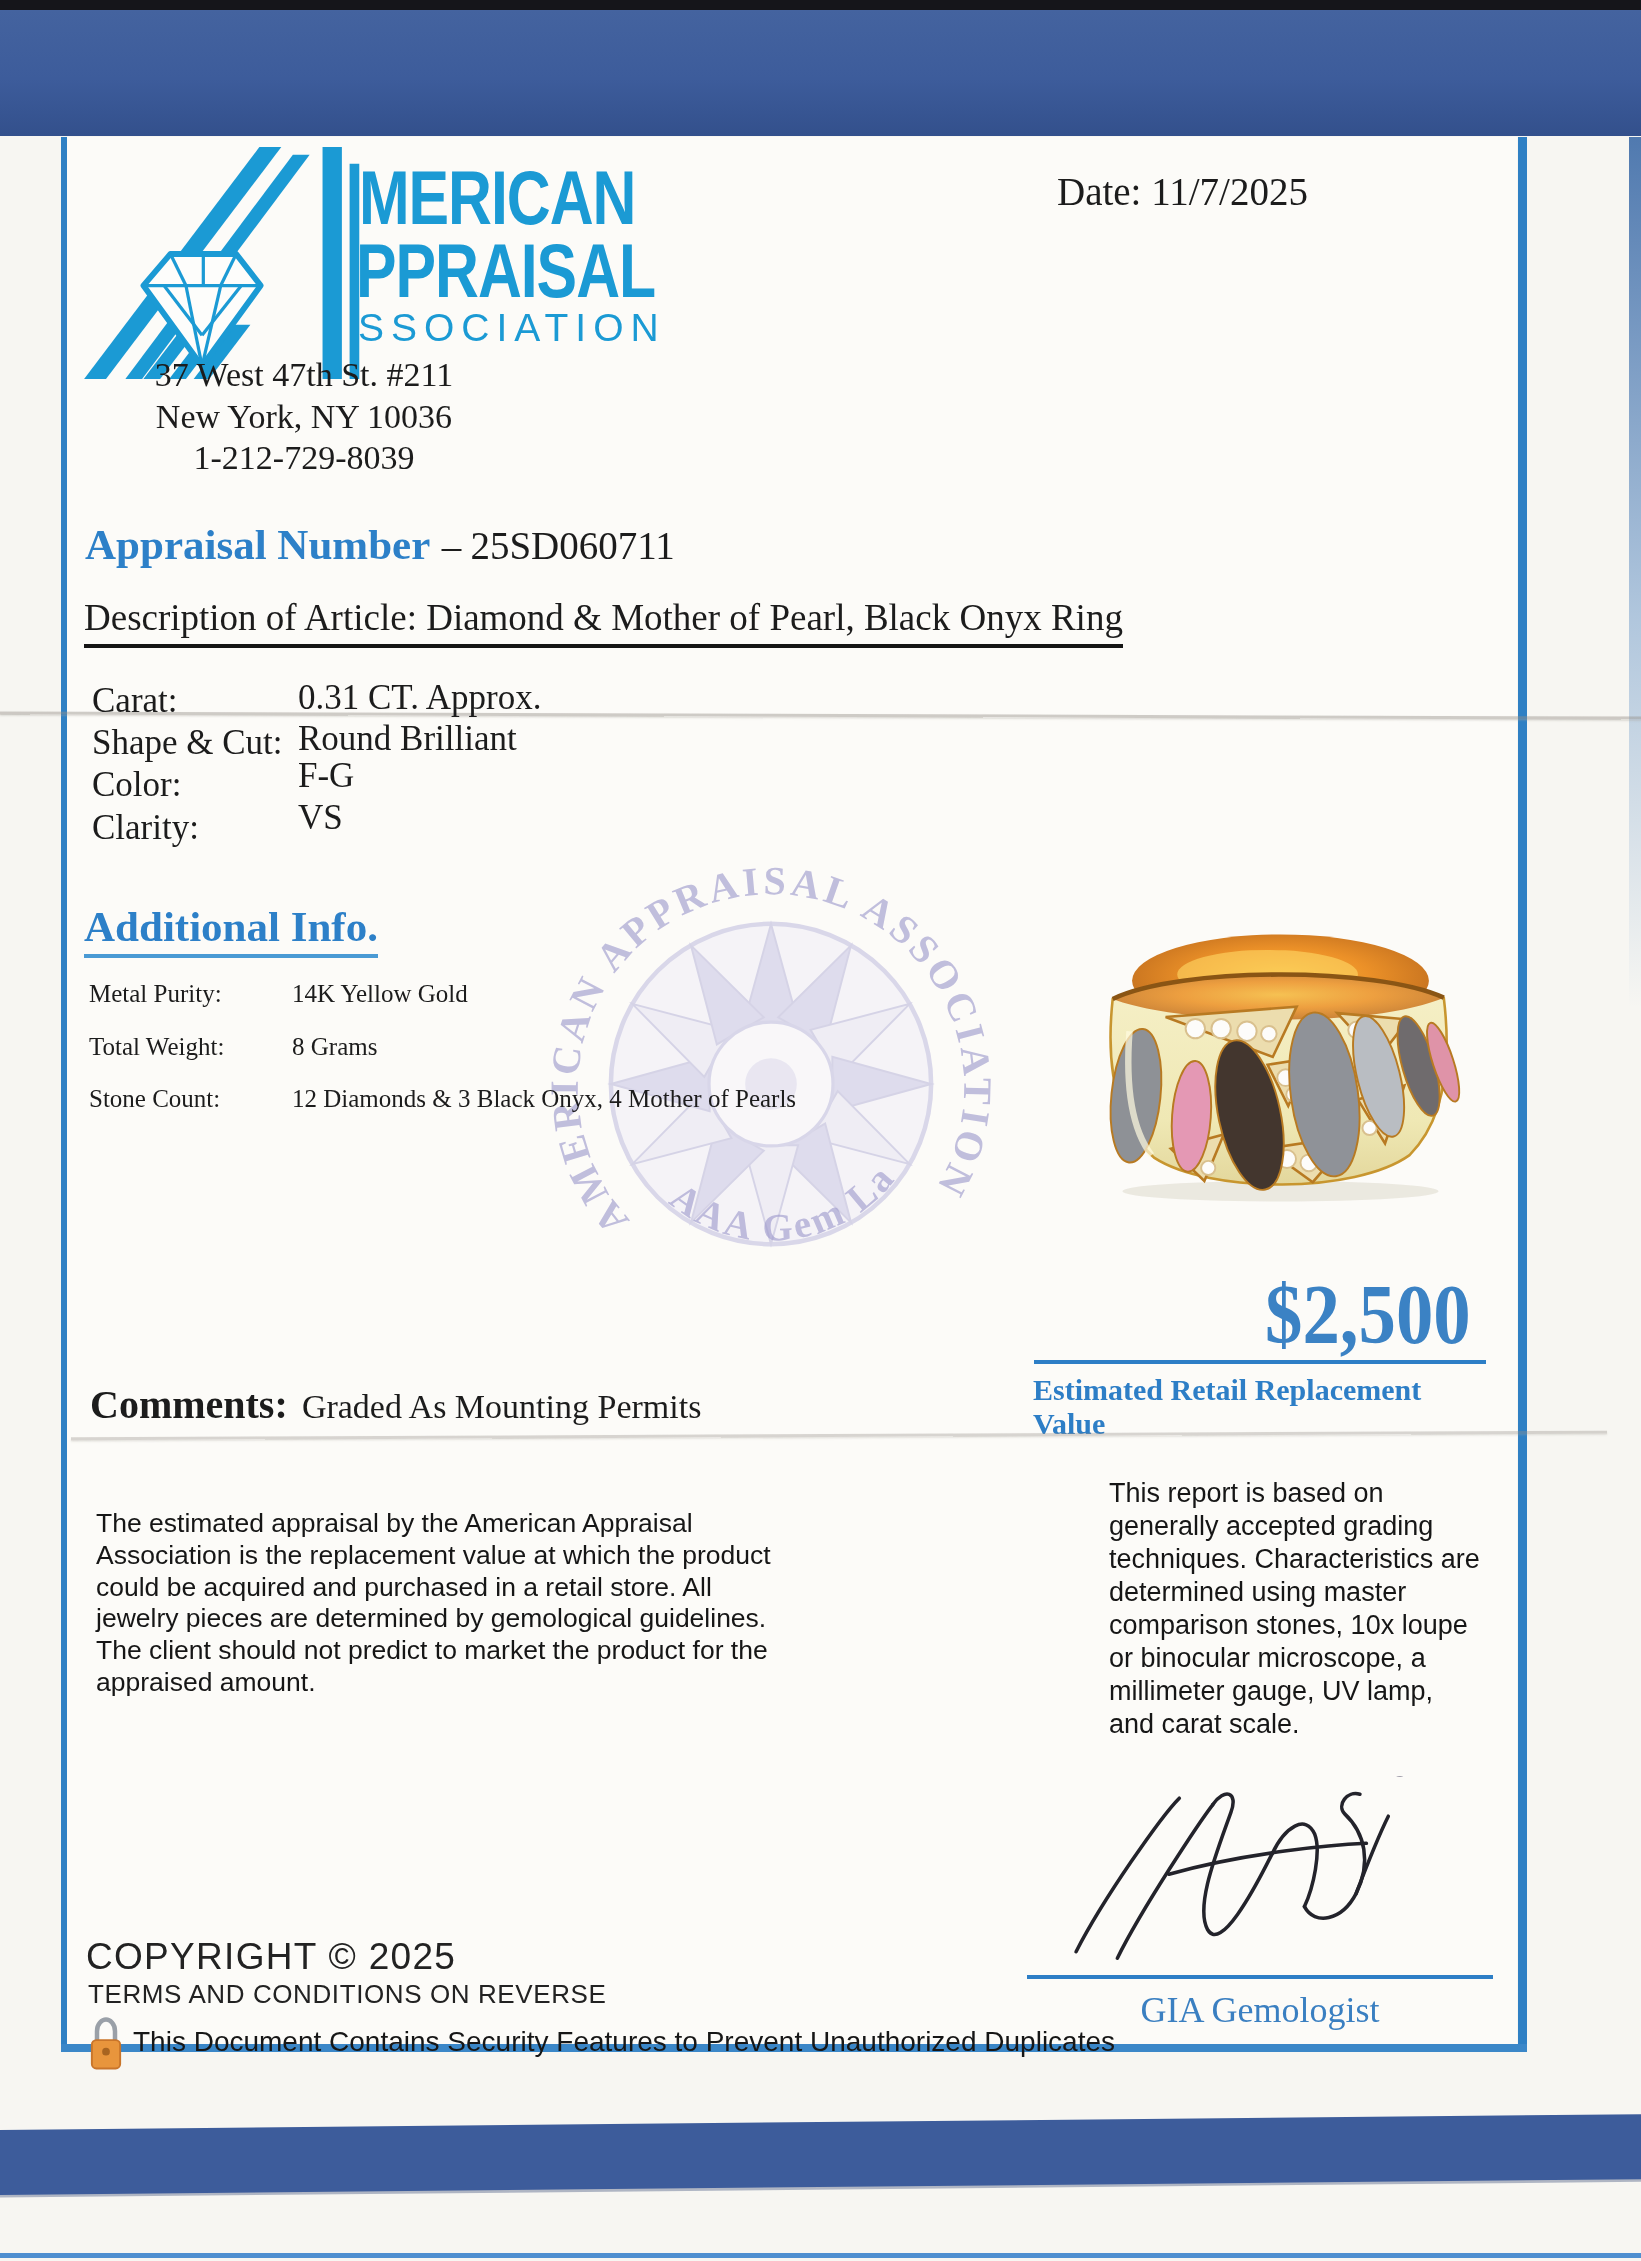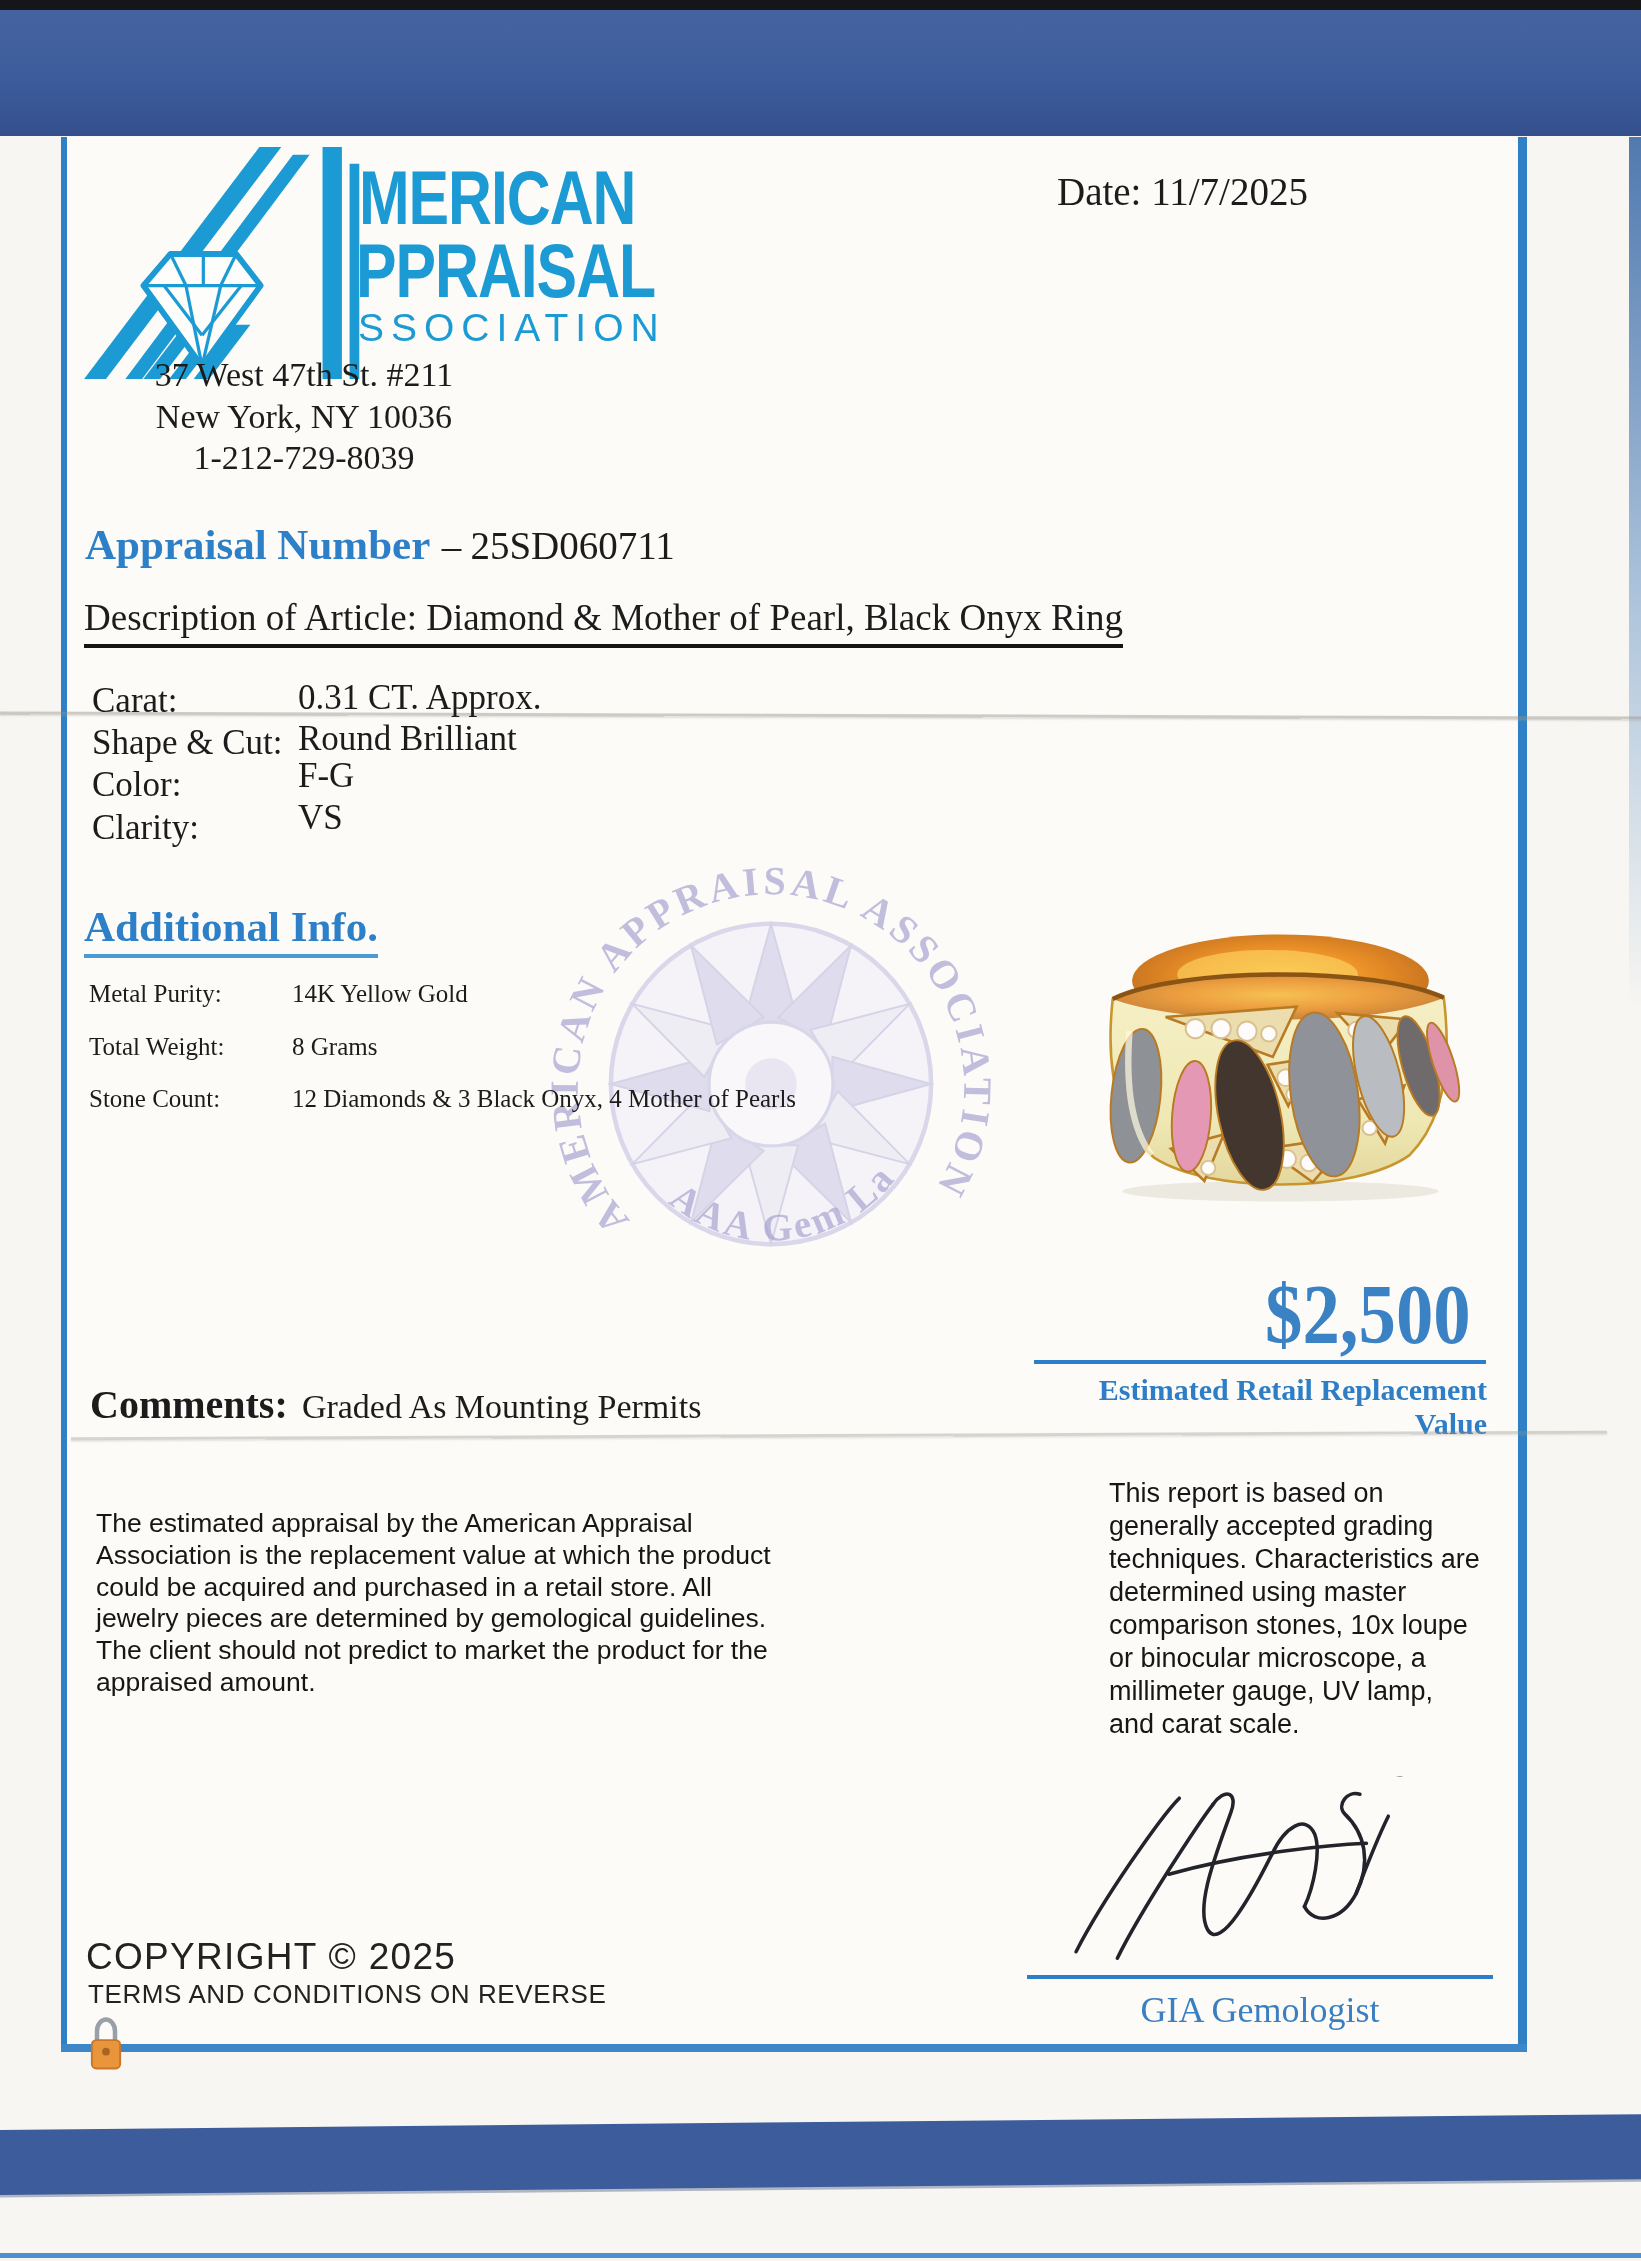--- a/index.html
+++ b/index.html
@@ -216,21 +216,21 @@
       <ellipse cx="534" cy="254" rx="25" ry="80" fill="#6f6b6d" transform="rotate(-16 534 254)"></ellipse>
       <ellipse cx="572" cy="248" rx="16" ry="64" fill="#df93a8" transform="rotate(-18 572 248)"></ellipse>
     </g>
     <path d="M 86,200 C 80,280 88,350 120,392" fill="none" stroke="#fffbe0" stroke-width="10" opacity=".7"></path>
   </svg>
 
   <div class="abs" style="left:1033px;top:1265px;width:452px;text-align:right;text-decoration:underline;">
     <span class="amount" style="display:inline-block;">$2,500</span>
   </div>
   <div class="abs val-divider" style="left:1034px;top:1360px;width:452px;"></div>
-  <div class="abs val-line" style="left:1033px;top:1373px;width:454px;text-align:right;">Estimated Retail Replacement Value</div>
+  <div class="abs val-line" style="left:1033px;top:1373px;width:454px;text-align:left;">Estimated Retail Replacement Value</div>
 
   <div class="abs crease" style="left:71px;top:1434px;width:1536px;transform:rotate(-.25deg);opacity:.8;"></div>
 
   <div class="abs" style="left:90px;top:1381px;white-space:nowrap;">
     <span class="comments-label">Comments:</span>
     <span class="comments-value" style="margin-left:11.6px;">Graded As Mounting Permits</span>
   </div>
 
   <div class="abs sans para" style="left:96px;top:1464px;width:684px;margin-top:44px;">The estimated appraisal by the American Appraisal Association is the replacement value at which the product could be acquired and purchased in a retail store. All jewelry pieces are determined by gemological guidelines. The client should not predict to market the product for the appraised amount.</div>
   <div class="abs sans para" style="left:1109px;top:1477px;width:374px;font-size:27px;line-height:1.22;">This report is based on generally accepted grading techniques. Characteristics are determined using master comparison stones, 10x loupe or binocular microscope, a millimeter gauge, UV lamp, and carat scale.</div>
@@ -251,17 +251,18 @@
   <div class="abs gia" style="left:1027px;top:1989px;width:466px;text-align:center;">GIA Gemologist</div>
 
   <div class="abs sans copyright" style="left:86px;top:1936px;">COPYRIGHT © 2025</div>
   <div class="abs sans terms" style="left:88px;top:1979px;">TERMS AND CONDITIONS ON REVERSE</div>
 
   <svg class="abs" style="left:89px;top:2017px;" width="34" height="54" viewBox="0 0 52 84">
     <path d="M 12,38 V 22 C 12,10 20,4 26,4 C 32,4 40,10 40,22 V 38" fill="none" stroke="#9aa0a8" stroke-width="7"></path>
     <rect x="4" y="36" width="44" height="44" rx="7" fill="#e8953c" stroke="#c9752a" stroke-width="3"></rect>
     <circle cx="26" cy="54" r="6" fill="#a86420"></circle>
   </svg>
+  <div class="abs sans security" style="left:133px;top:2026px;white-space:nowrap;">This Document Contains Security Features to Prevent Unauthorized Duplicates</div>
 
   <div class="abs bottom-band"></div>
   <div class="abs page-bottom-line"></div>
 </div>
 
 
 </body></html>

